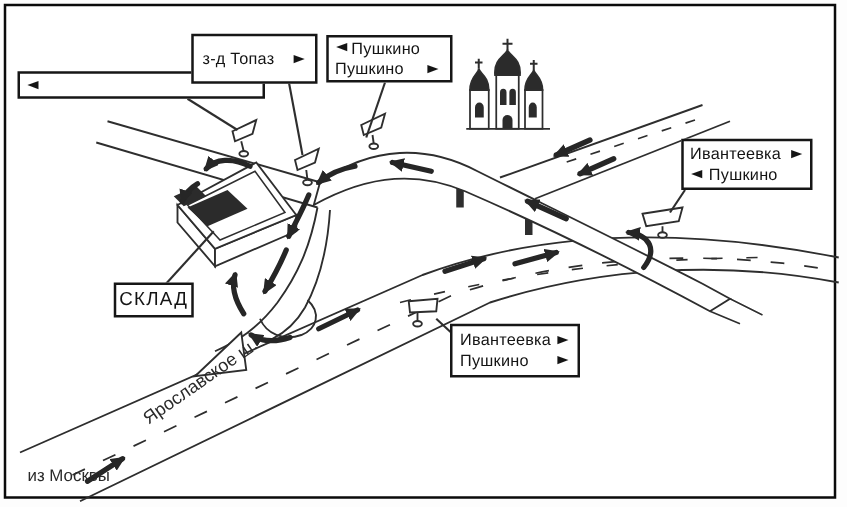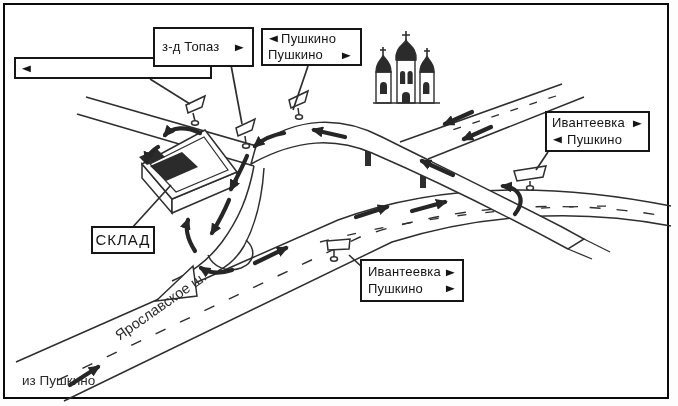--- a/index.html
+++ b/index.html
@@ -207,14 +207,14 @@
       <span>Пушкино</span>
       <span class="arr">►</span>
     </div>
   </div>
 
   <div class="sign single" id="sklad-sign">
     <span>СКЛАД</span>
   </div>
 
   <div class="freetext" id="road-name-label">Ярославское ш.</div>
-  <div class="freetext" id="from-moscow-label">из Пушкино</div>
+  <div class="freetext" id="from-moscow-label">из Москвы</div>
 </div>
 
 </body></html>

